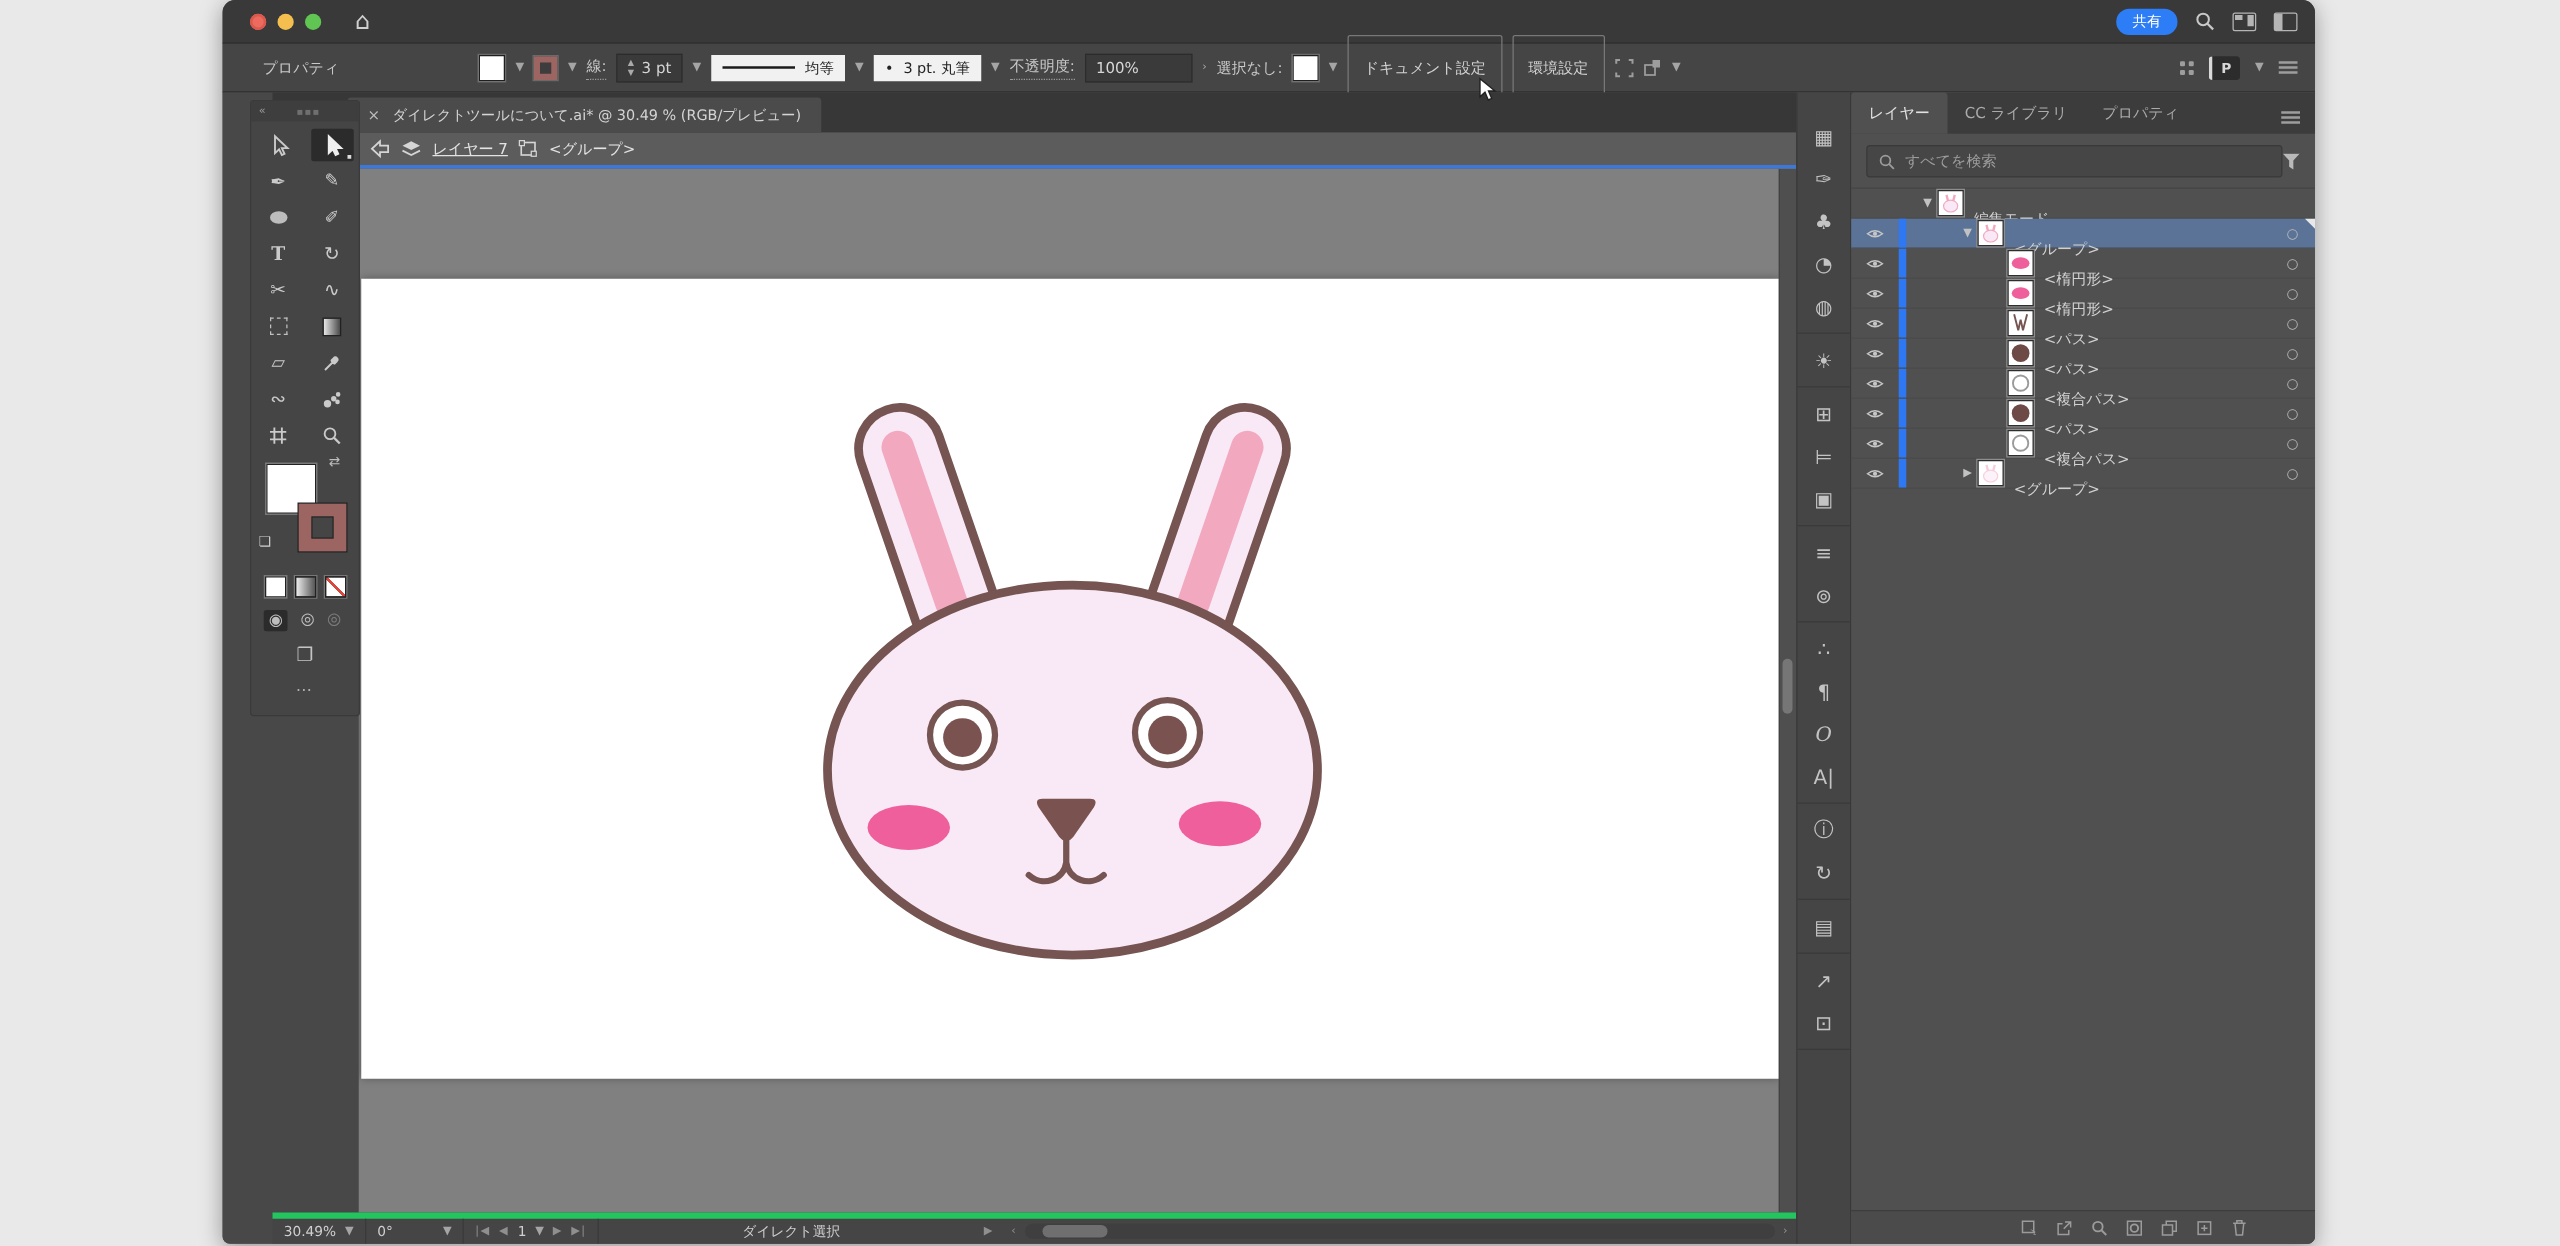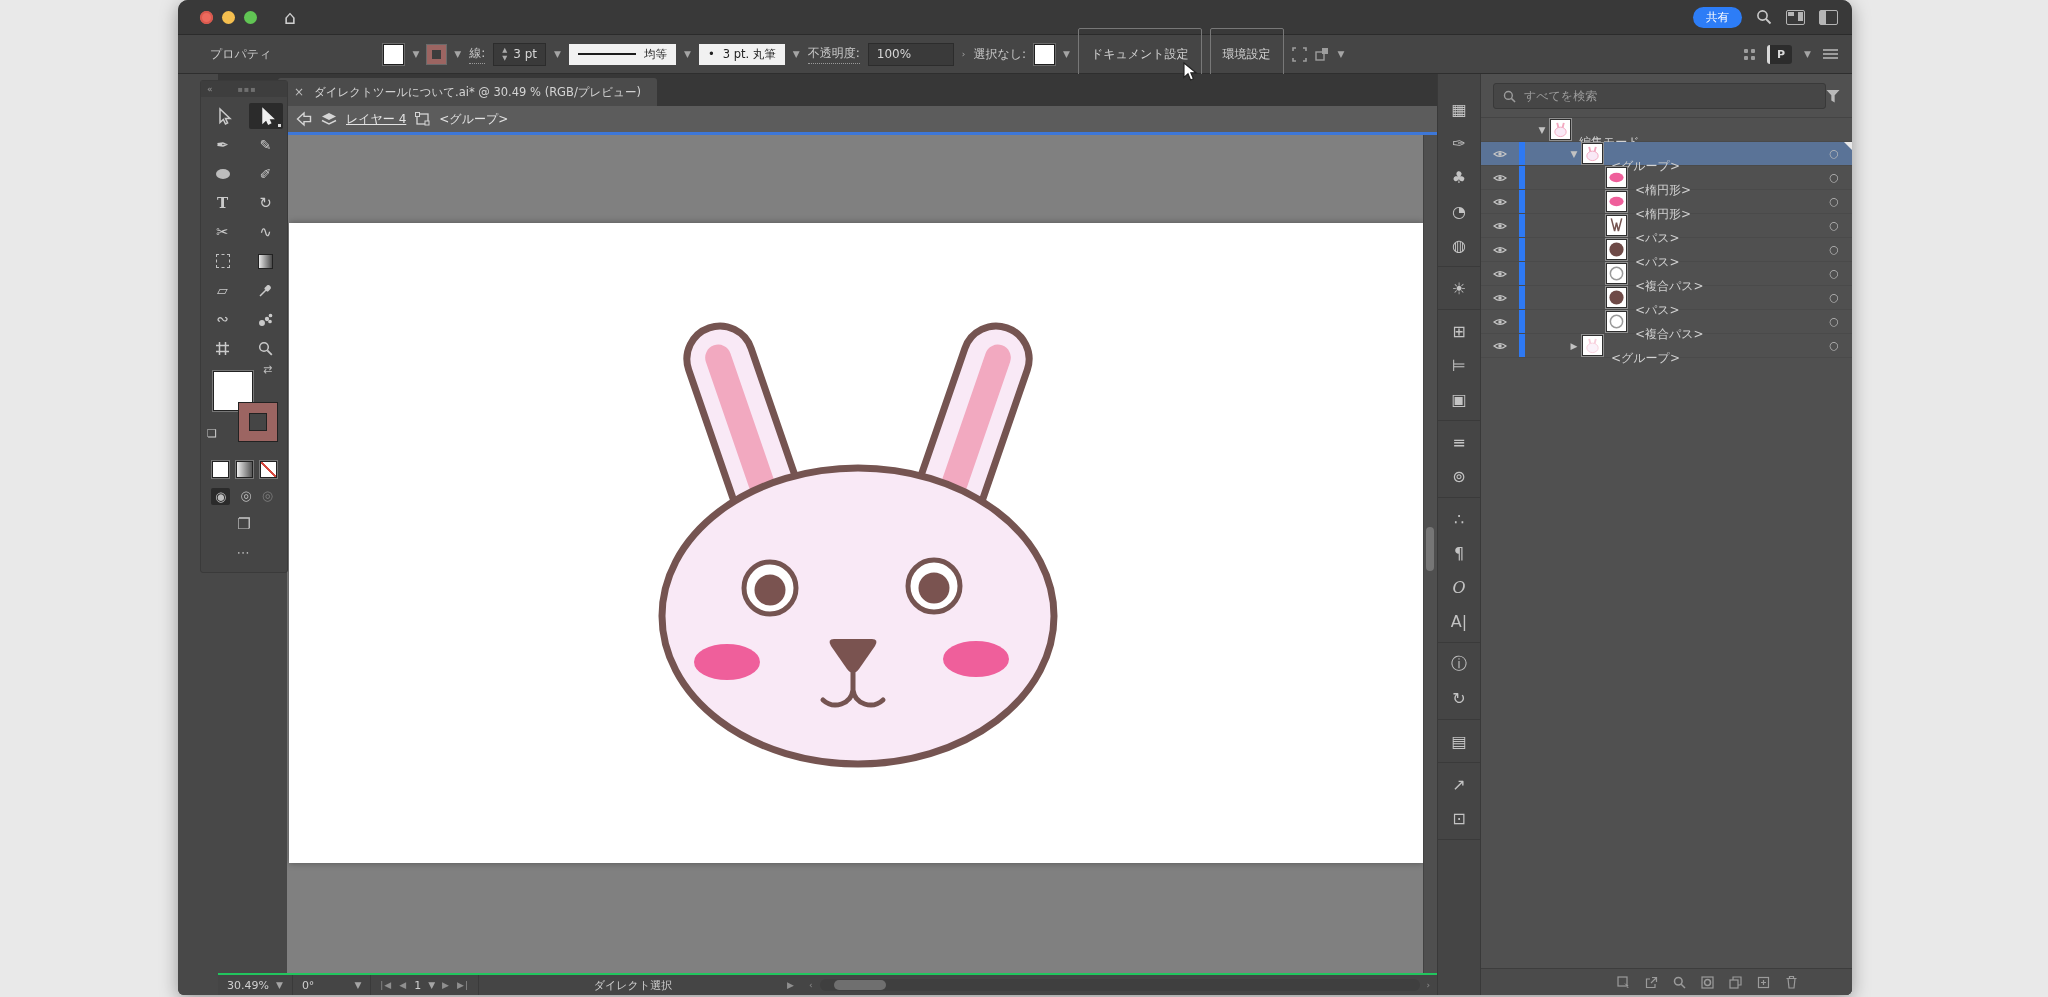--- a/index.html
+++ b/index.html
@@ -50,21 +50,21 @@
   .dtab{margin-left:60px;background:#4b4b4b;height:28px;display:flex;align-items:center;gap:10px;padding:0 16px;color:#d4d4d4;font-size:11.5px;border-radius:3px 3px 0 0;}
   .dtab .x{color:#bdbdbd;font-size:12px;}
   .crumbbar{height:26px;background:#5c5c5c;border-bottom:3px solid #3d77d8;display:flex;align-items:center;gap:9px;padding-left:78px;color:#e3e3e3;font-size:12px;}
   .crumbbar svg{display:block;}
   .canvas{position:absolute;left:69px;top:61px;right:0;bottom:20px;background:#808080;overflow:hidden;}
   .artboard{position:absolute;left:2px;right:13px;top:88px;height:640px;background:#ffffff;box-shadow:0 0 7px rgba(0,0,0,.35);}
   .rabbit{position:absolute;left:333px;top:156px;}
   .vscroll{position:absolute;right:0;top:0;bottom:0;width:13px;background:#4f4f4f;border-left:1px solid #424242;}
   .vthumb{position:absolute;left:2px;width:8px;border-radius:4px;background:#767676;top:392px;height:44px;}
 
-  .statusbar{position:absolute;left:0;bottom:0;right:0;height:20px;background:#454545;border-top:2px solid #22c55e;display:flex;align-items:center;color:#cfcfcf;font-size:11px;}
+  .statusbar{position:absolute;left:0;bottom:0;right:0;height:20px;background:#454545;border-top:5px solid #22c55e;display:flex;align-items:center;color:#cfcfcf;font-size:11px;}
   .sseg{display:flex;align-items:center;gap:7px;padding:0 9px;height:100%;border-right:1px solid #3a3a3a;}
   .navg{color:#8f8f8f;font-size:9px;letter-spacing:1px;}
   .hscroll{flex:1;height:12px;background:#3f3f3f;border-radius:6px;margin:0 6px;position:relative;}
   .hthumb{position:absolute;left:14px;top:1px;width:52px;height:10px;border-radius:5px;background:#6f6f6f;}
 
   
   .toolbar{position:absolute;left:22px;top:6px;width:86px;background:#454545;border:1px solid #3a3a3a;border-radius:3px;padding-bottom:12px;}
   .thead{height:16px;display:flex;align-items:center;color:#9a9a9a;font-size:9px;padding:0 6px;background:#3e3e3e;}
   .thead .grip{margin:0 auto;color:#6f6f6f;letter-spacing:1px;font-size:8px;}
   .tgrid{display:grid;grid-template-columns:1fr 1fr;justify-items:center;row-gap:3px;padding-top:6px;}
@@ -226,21 +226,21 @@
               <svg width="16" height="14" viewBox="0 0 16 14">
                 <path d="M8 1 L1.5 7 L8 13 V9.6 H14.5 V4.4 H8 Z" fill="none" stroke="#d5d5d5" stroke-width="1.4"></path>
               </svg>
             </span>
           <span class="icn">
               <svg width="16" height="14" viewBox="0 0 16 14">
                 <path d="M8 1 L15 4.5 8 8 1 4.5 Z" fill="#d5d5d5"></path>
                 <path d="M1 8.5 L8 12 15 8.5" fill="none" stroke="#d5d5d5" stroke-width="1.4"></path>
               </svg>
             </span>
-          <span style="text-decoration:underline">レイヤー 4</span>
+          <span style="text-decoration:underline">レイヤー 7</span>
           <span class="icn">
               <svg width="15" height="14" viewBox="0 0 15 14">
                 <rect x="2" y="2" width="11" height="10" fill="none" stroke="#d5d5d5" stroke-width="1.3"></rect>
                 <rect x="0.5" y="0.5" width="4" height="4" fill="#5c5c5c" stroke="#d5d5d5"></rect>
                 <rect x="10" y="9" width="4" height="4" fill="#5c5c5c" stroke="#d5d5d5"></rect>
               </svg>
             </span>
           <span>&lt;グループ&gt;</span>
         </div>
 
@@ -505,20 +505,30 @@
             <div class="dicon">
               <span class="">↗</span>
             </div>
             <div class="dicon">
               <span class="">⊡</span>
             </div>
           </div>
         </div>
 
       <div class="rpanel">
+        <div class="ptabs" id="ptabs">
+            <div class="ptab active">レイヤー</div>
+            <div class="ptab">CC ライブラリ</div>
+            <div class="ptab">プロパティ</div>
+            <span class="pmenu hlines">
+              <i></i>
+              <i></i>
+              <i></i>
+            </span>
+          </div>
         <div class="searchrow">
           <div class="sinput">
             <span class="icn">
                 <svg width="13" height="13" viewBox="0 0 14 14">
                   <circle cx="5.8" cy="5.8" r="4.2" fill="none" stroke="#9c9c9c" stroke-width="1.5"></circle>
                   <path d="M9 9 L13 13" stroke="#9c9c9c" stroke-width="1.6"></path>
                 </svg>
               </span>
             <span>すべてを検索</span>
           </div>

